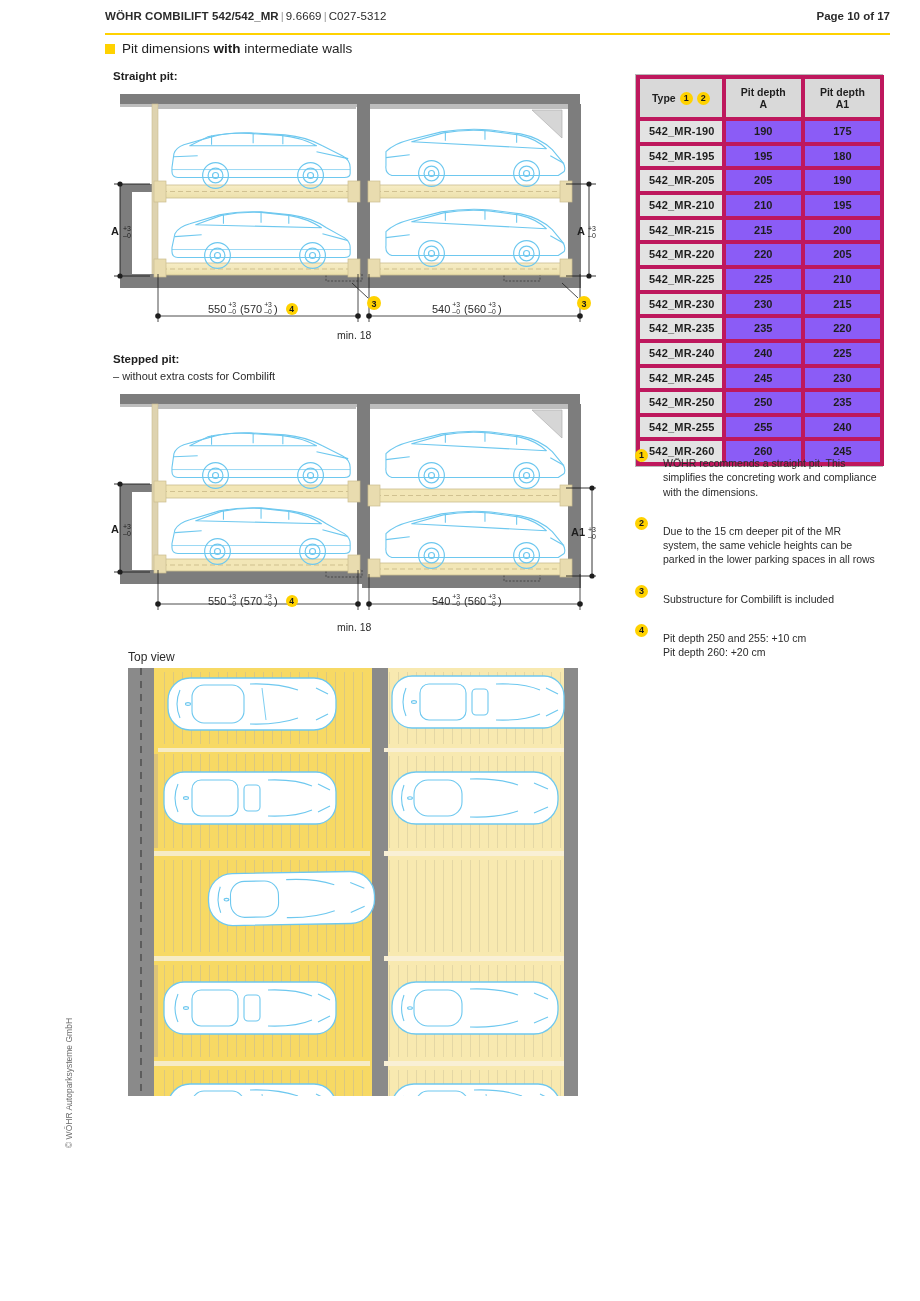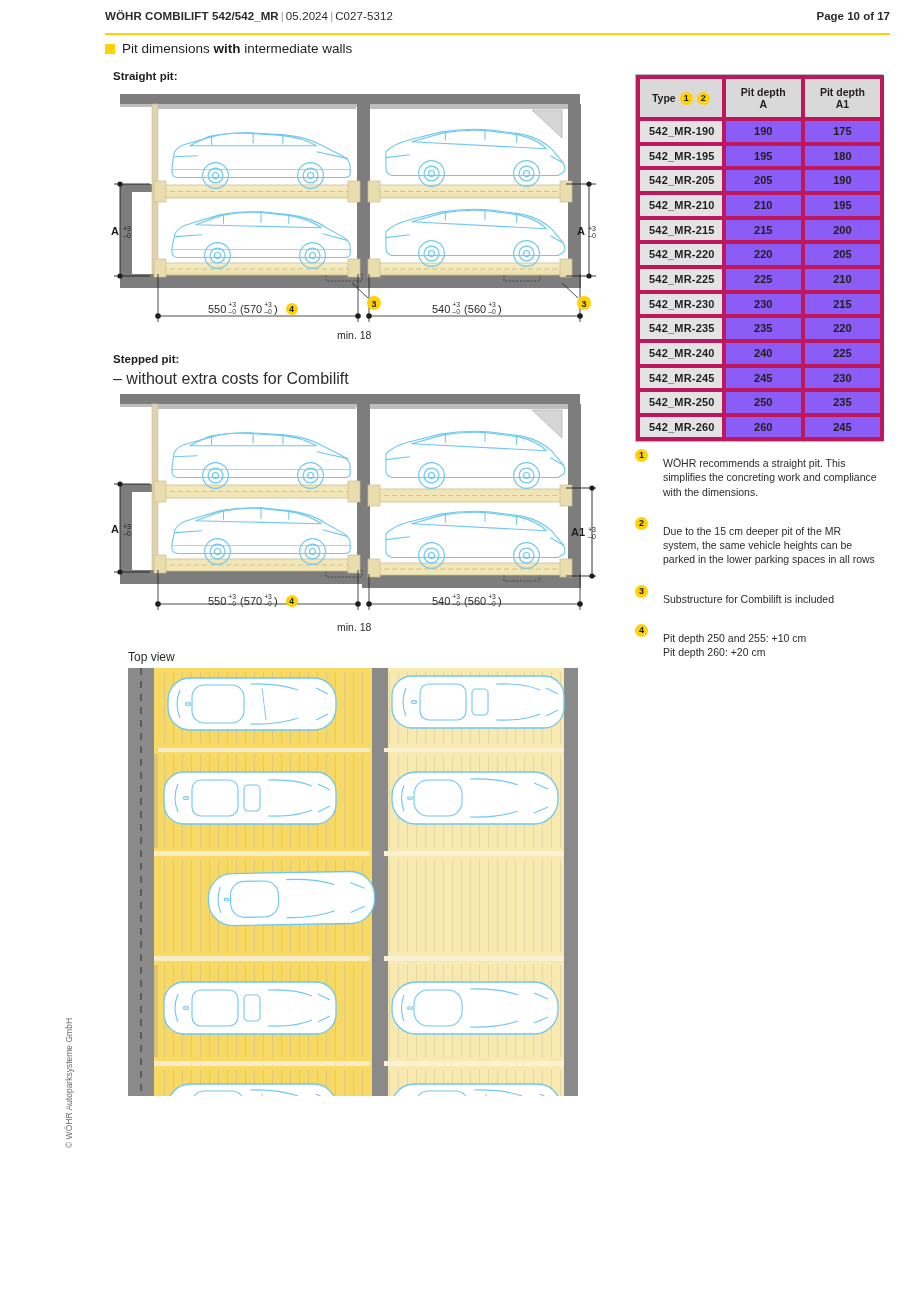--- a/index.html
+++ b/index.html
@@ -33,21 +33,21 @@
     position: absolute; left: 105px; top: 41px;
     font-size: 13.5px; font-weight: 400; color: #1e1e1e;
     display: flex; align-items: center; gap: 7px;
   }
   .title-swatch { width: 10px; height: 10px; background: #ffd200; display:inline-block; }
   .section-title b { font-weight: 700; margin-top: 16px; }
 
   .sub-head {
     position: absolute; font-size: 11.5px; font-weight: 700; color: #1e1e1e;
   }
-  .sub-note { position: absolute; font-size: 16px; color: #2b2b2b; }
+  .sub-note { position: absolute; font-size: 11px; color: #2b2b2b; }
 
   
   .tbl-wrap { position: absolute; left: 635px; top: 74px; width: 248px; }
   table.spec { border-collapse: collapse; width: 248px; font-size: 11px; }
   table.spec th, table.spec td {
     border: 4px solid #be185d;
     padding: 4px 6px;
     text-align: center;
     line-height: 1.15;
   }
@@ -85,21 +85,21 @@
     position: absolute; left: 64px; top: 1148px;
     transform: rotate(-90deg); transform-origin: left top;
     font-size: 8.5px; color: #6b6b6b; white-space: nowrap;
   }
 </style>
 </head>
 <body>
 
 <div class="doc-header">
   <div class="left">
-    <b>WÖHR COMBILIFT 542/542_MR</b><span class="sep">|</span><span>05.2024</span><span class="sep">|</span><span>C027-5312</span>
+    <b>WÖHR COMBILIFT 542/542_MR</b><span class="sep">|</span><span>9.6669</span><span class="sep">|</span><span>C027-5312</span>
   </div>
   <div class="right">Page 10 of 17</div>
 </div>
 
 <div class="rule"></div>
 
 <div class="section-title">
   <span class="title-swatch"></span>
   <span><span>Pit dimensions </span><b>with</b><span> intermediate walls</span></span>
 </div>
@@ -641,20 +641,25 @@
             <td class="type">542_MR-245</td>
             <td>245</td>
             <td>230</td>
           </tr>
           <tr>
             <td class="type">542_MR-250</td>
             <td>250</td>
             <td>235</td>
           </tr>
           <tr>
+            <td class="type">542_MR-255</td>
+            <td>255</td>
+            <td>240</td>
+          </tr>
+          <tr>
             <td class="type">542_MR-260</td>
             <td>260</td>
             <td>245</td>
           </tr>
         </tbody>
   </table>
   </div>
 </div>
 
 <div class="notes" id="notes-list">

